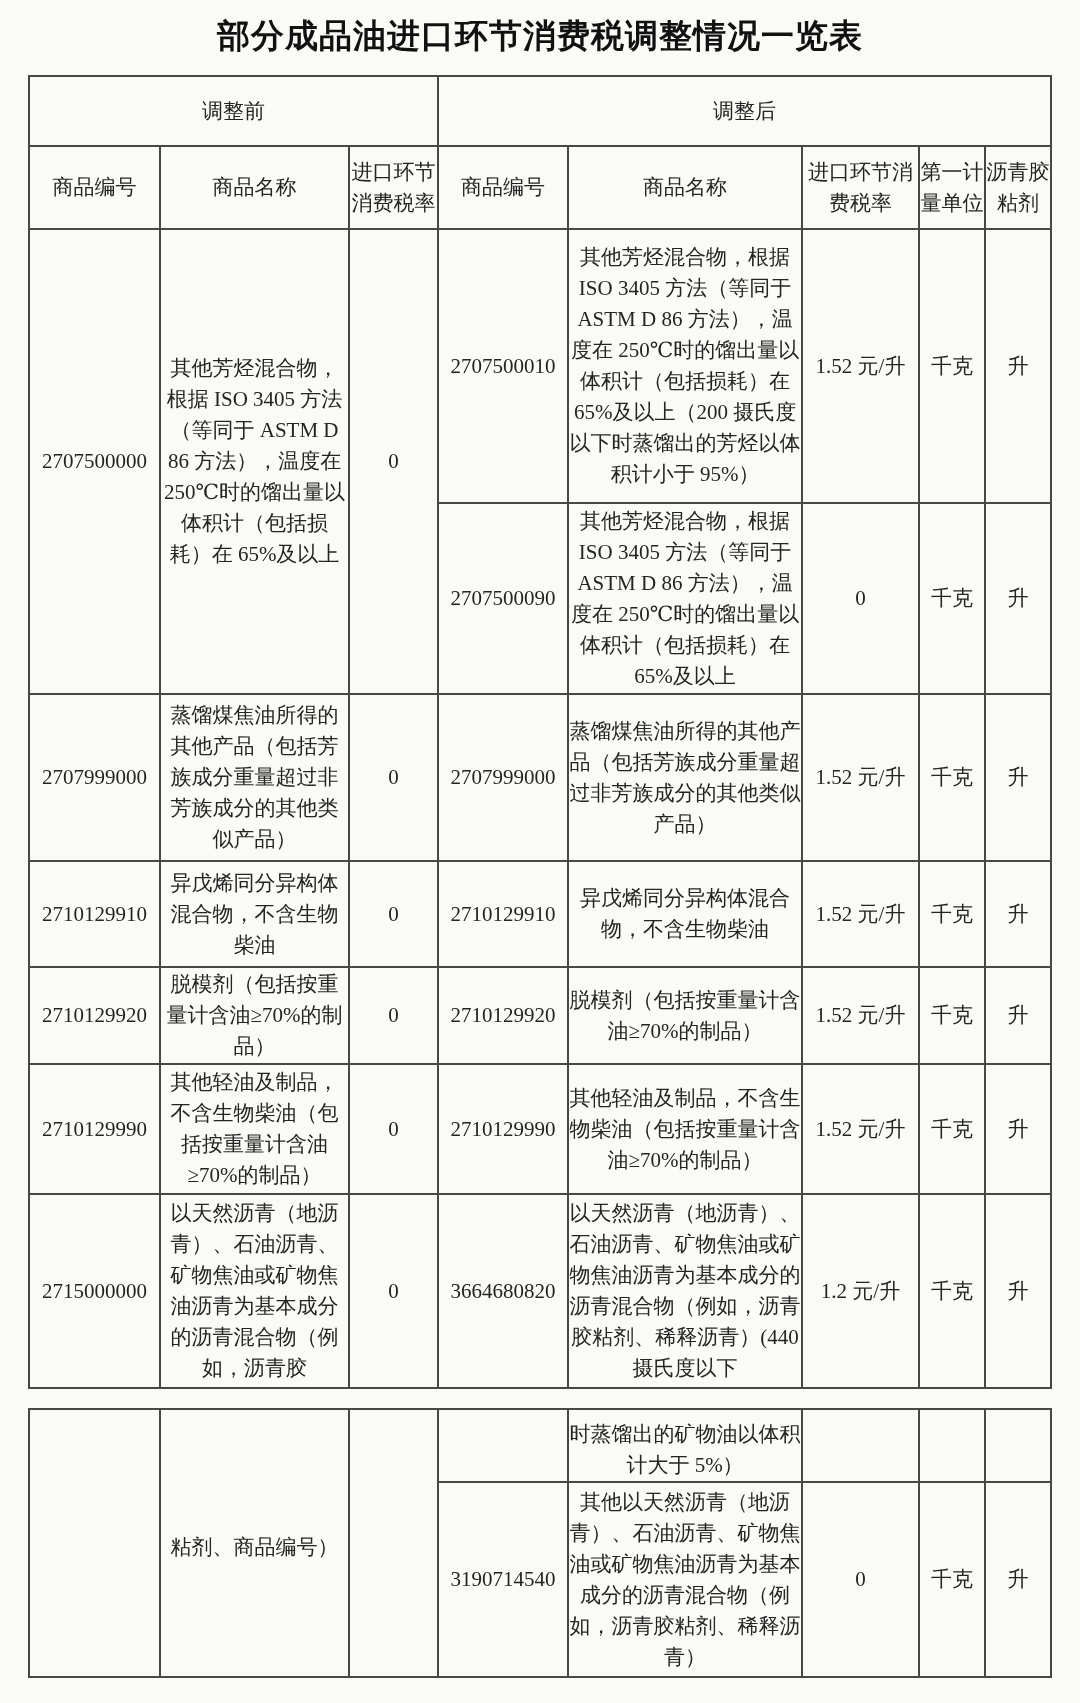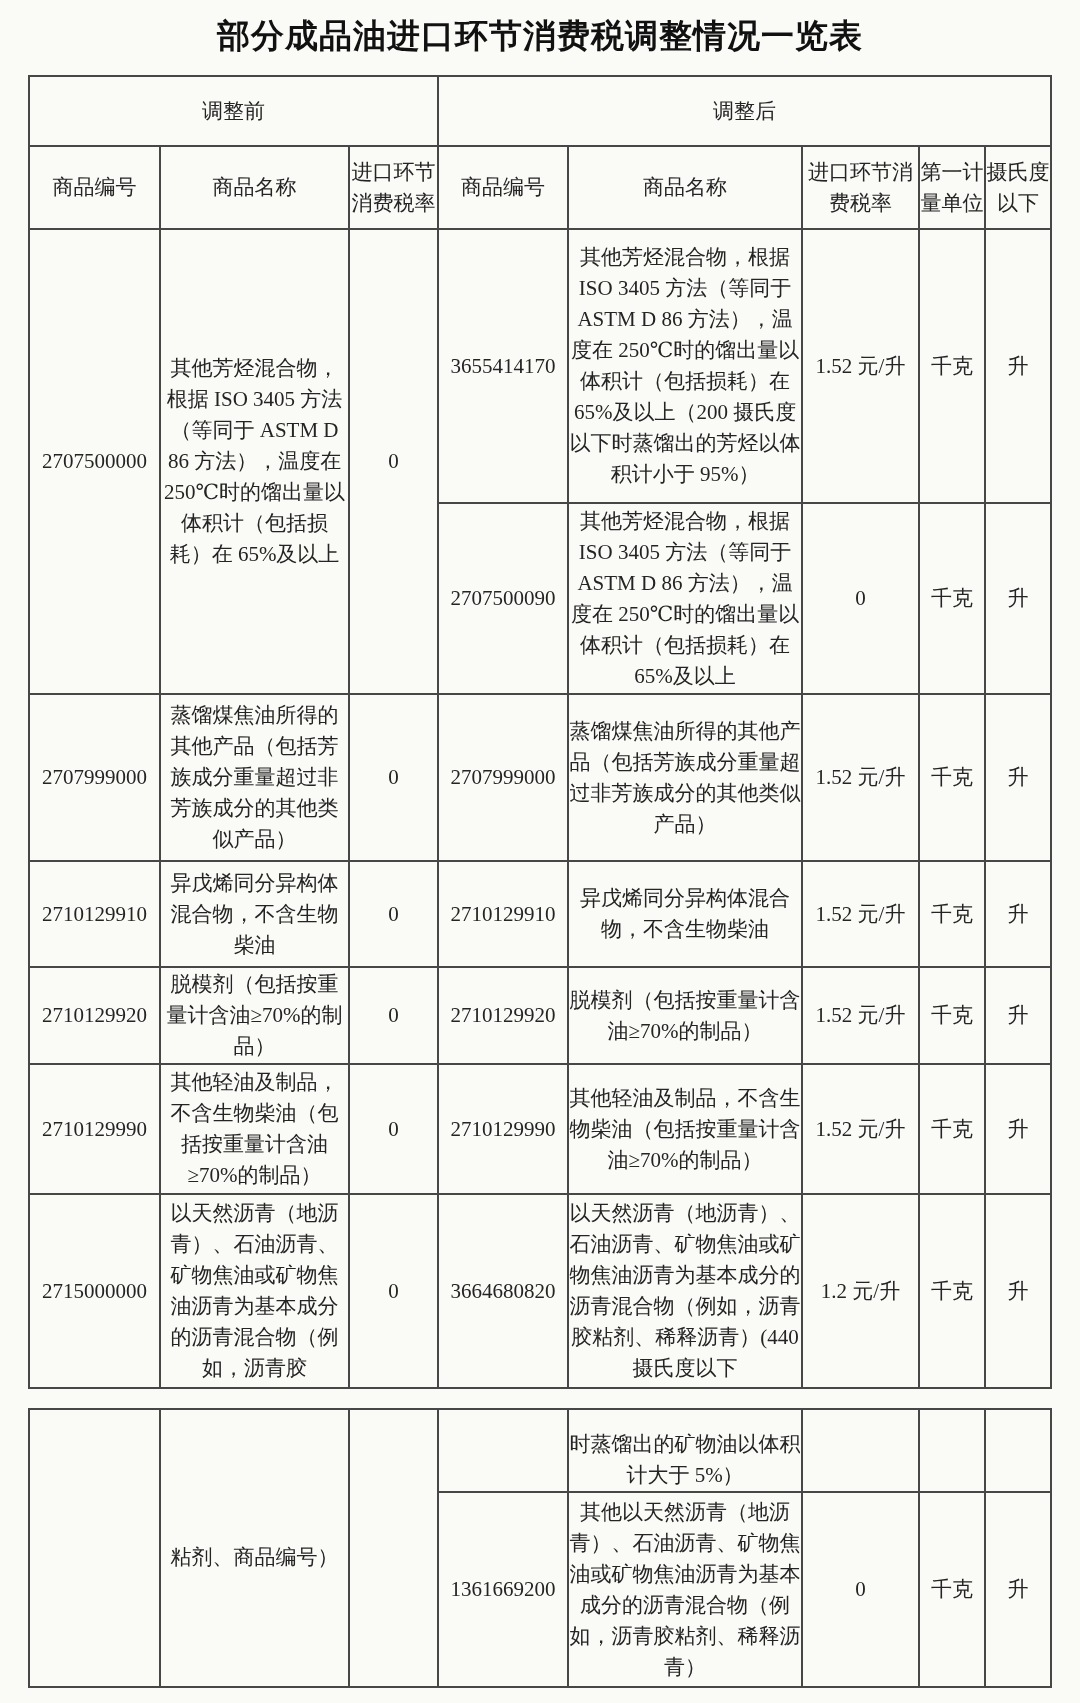--- a/index.html
+++ b/index.html
@@ -45,21 +45,21 @@
     line-height: 31px;
     padding: 0;
     overflow: hidden;
     color: #242424;
   }
   td.name {
     text-align: justify;
     padding: 4px 9px;
   }
   td.vtop { vertical-align: top; }
-  td.vtop.name { padding-top: 19px; border-radius: 13px; }
+  td.vtop.name { padding-top: 9px; border-radius: 13px; }
   tr.rh-g1 { height: 70px; }
   tr.rh-g2 { height: 83px; margin-top: 15px; }
   tr.rh-1a { height: 274px; }
   tr.rh-1b { height: 191px; }
   tr.rh-2  { height: 167px; }
   tr.rh-3  { height: 106px; }
   tr.rh-4  { height: 97px; }
   tr.rh-5  { height: 130px; }
   tr.rh-6  { height: 194px; }
   tr.rh-c1 { height: 65px; }
@@ -90,28 +90,28 @@
         <td colspan="5">调整后</td>
       </tr>
       <tr class="rh-g2">
         <td class="hdr">商品编号</td>
         <td class="hdr">商品名称</td>
         <td class="hdr">进口环节消费税率</td>
         <td class="hdr">商品编号</td>
         <td class="hdr">商品名称</td>
         <td class="hdr">进口环节消费税率</td>
         <td class="hdr">第一计量单位</td>
-        <td class="hdr">摄氏度以下</td>
+        <td class="hdr">沥青胶粘剂</td>
       </tr>
 
       <tr class="rh-1a">
         <td rowspan="2">2707500000</td>
         <td rowspan="2" class="name">其他芳烃混合物，根据 ISO 3405 方法（等同于 ASTM D 86 方法），温度在 250℃时的馏出量以体积计（包括损耗）在 65%及以上</td>
         <td rowspan="2">0</td>
-        <td>3655414170</td>
+        <td>2707500010</td>
         <td class="name">其他芳烃混合物，根据 ISO 3405 方法（等同于 ASTM D 86 方法），温度在 250℃时的馏出量以体积计（包括损耗）在 65%及以上（200 摄氏度以下时蒸馏出的芳烃以体积计小于 95%）</td>
         <td>1.52 元/升</td>
         <td>千克</td>
         <td>升</td>
       </tr>
       <tr class="rh-1b">
         <td>2707500090</td>
         <td class="name">其他芳烃混合物，根据 ISO 3405 方法（等同于 ASTM D 86 方法），温度在 250℃时的馏出量以体积计（包括损耗）在 65%及以上</td>
         <td>0</td>
         <td>千克</td>
@@ -191,21 +191,21 @@
         <td rowspan="2"></td>
         <td rowspan="2" class="name vtop">粘剂、商品编号）</td>
         <td rowspan="2"></td>
         <td></td>
         <td class="name vtop">时蒸馏出的矿物油以体积计大于 5%）</td>
         <td></td>
         <td></td>
         <td></td>
       </tr>
       <tr class="rh-c2">
-        <td>1361669200</td>
+        <td>3190714540</td>
         <td class="name">其他以天然沥青（地沥青）、石油沥青、矿物焦油或矿物焦油沥青为基本成分的沥青混合物（例如，沥青胶粘剂、稀释沥青）</td>
         <td>0</td>
         <td>千克</td>
         <td>升</td>
       </tr>
     </tbody>
   </table>
 
 </div>
 

